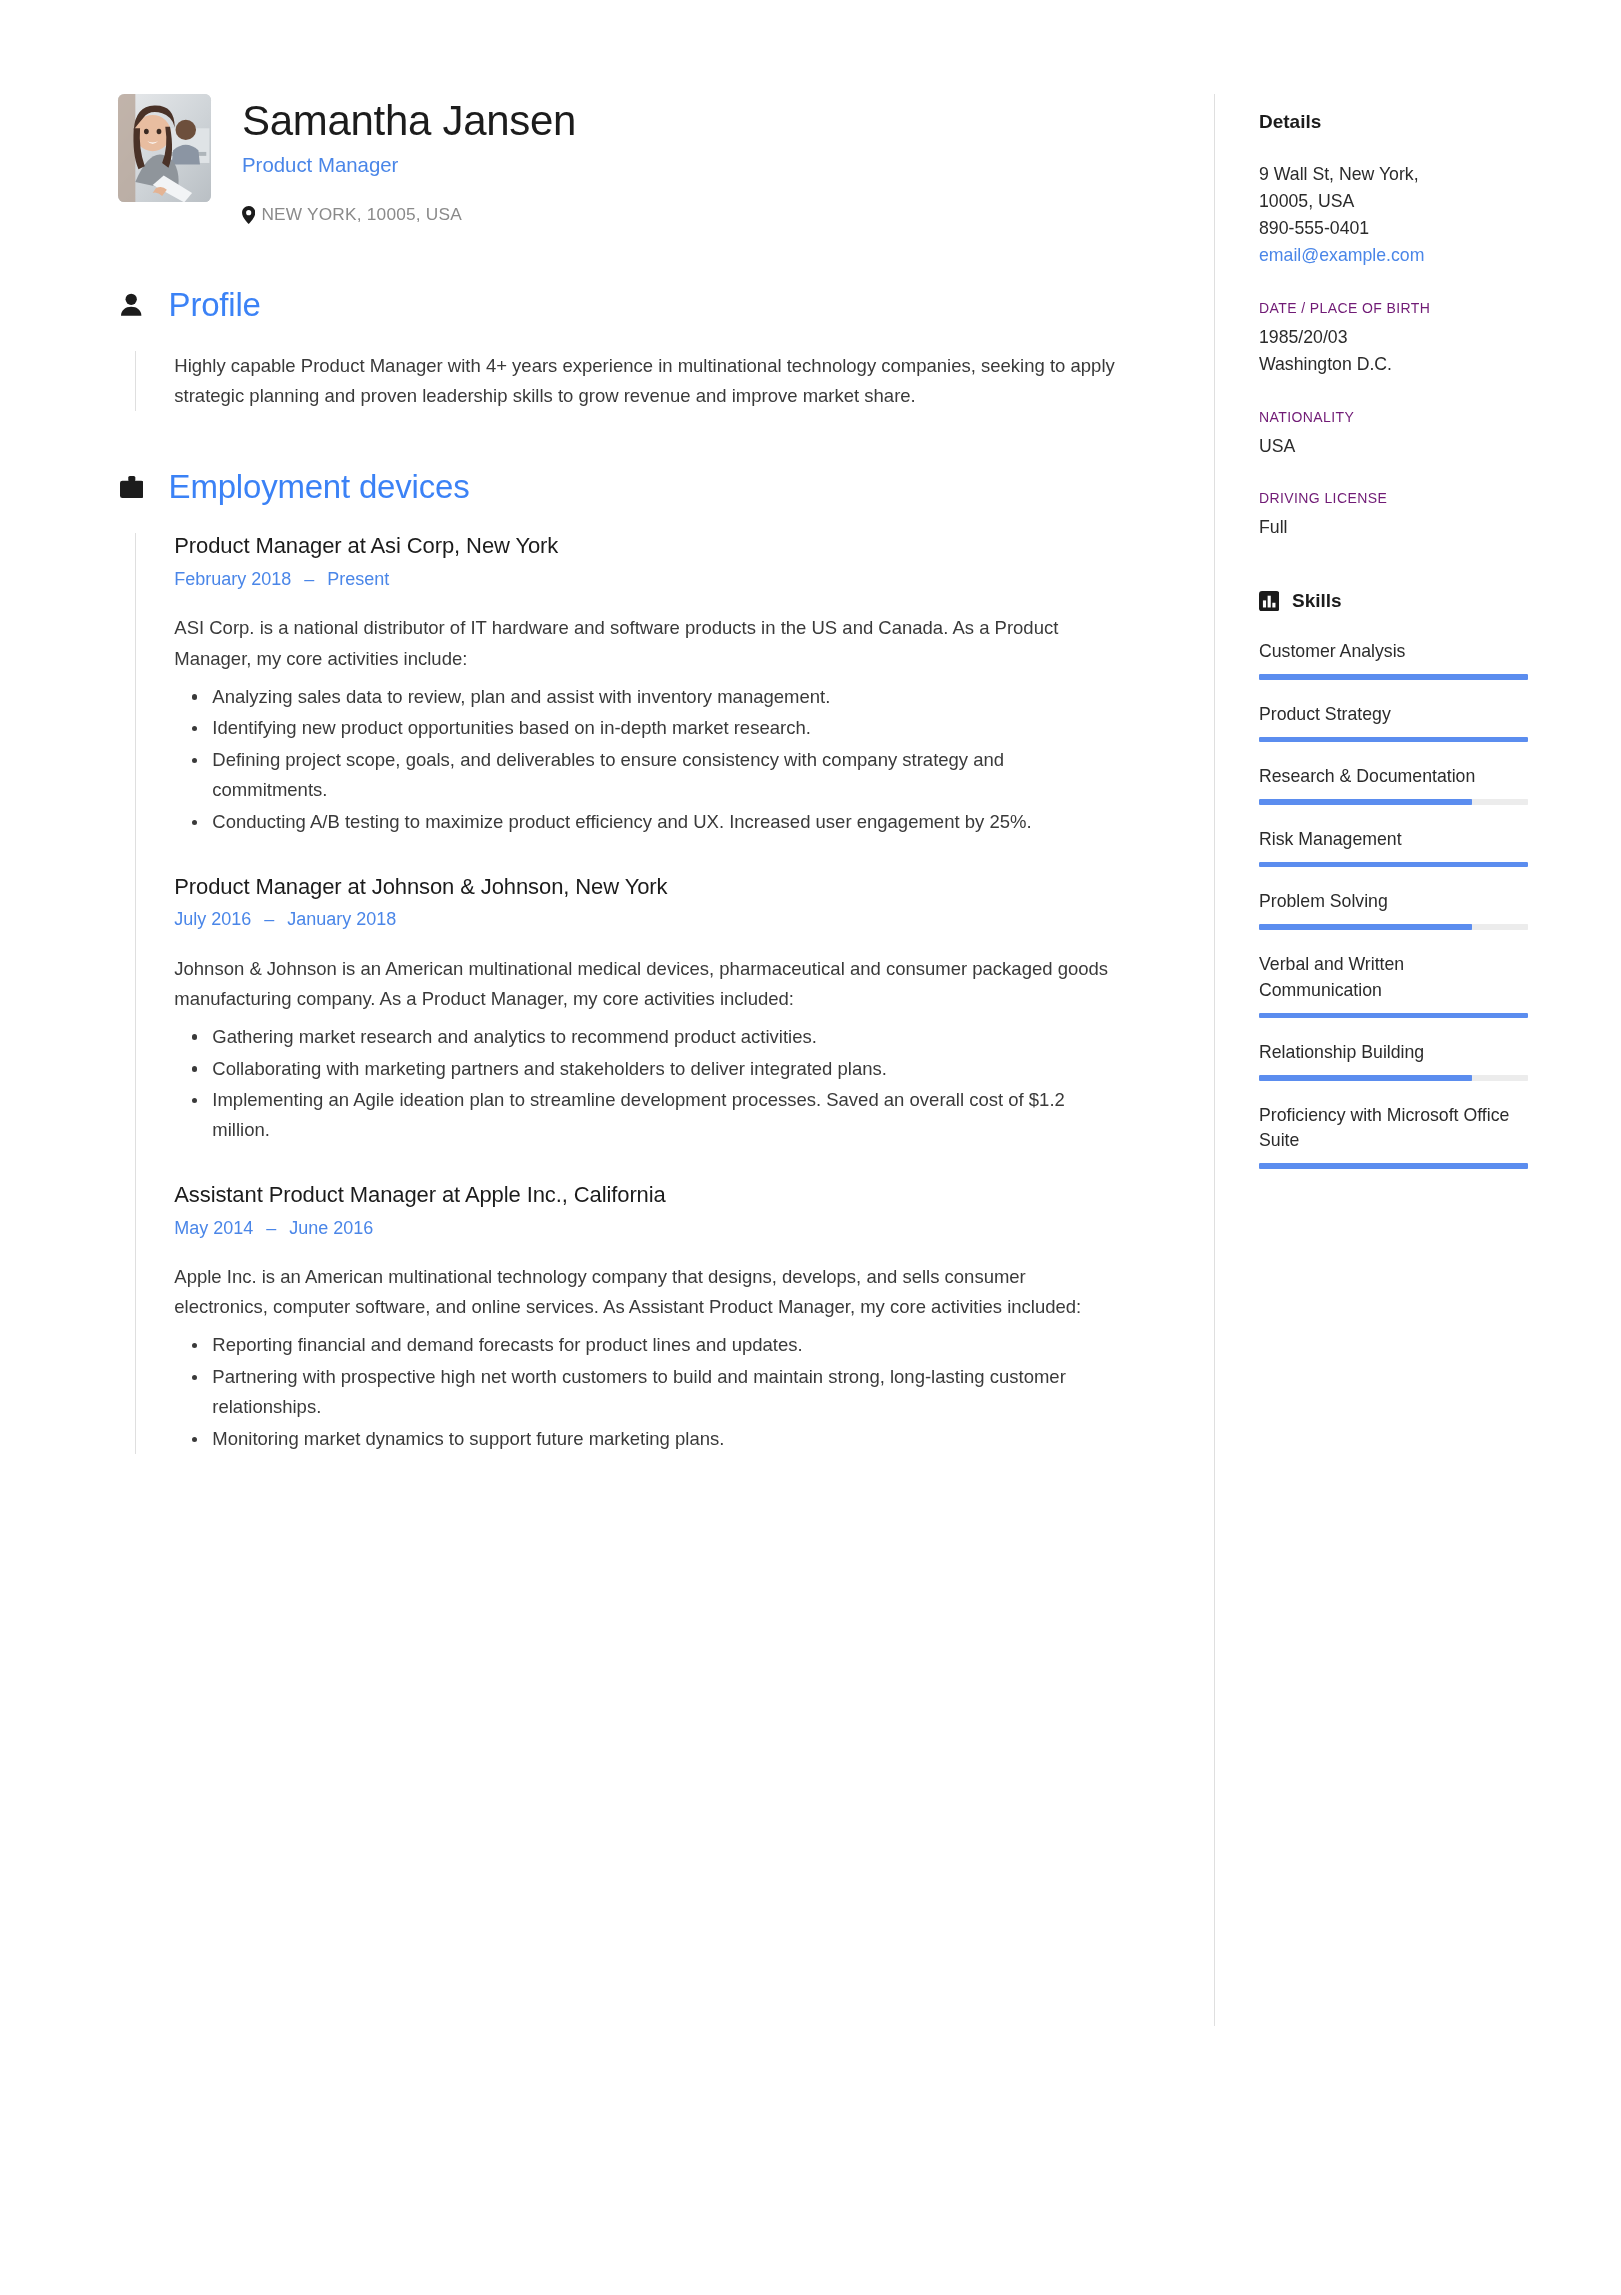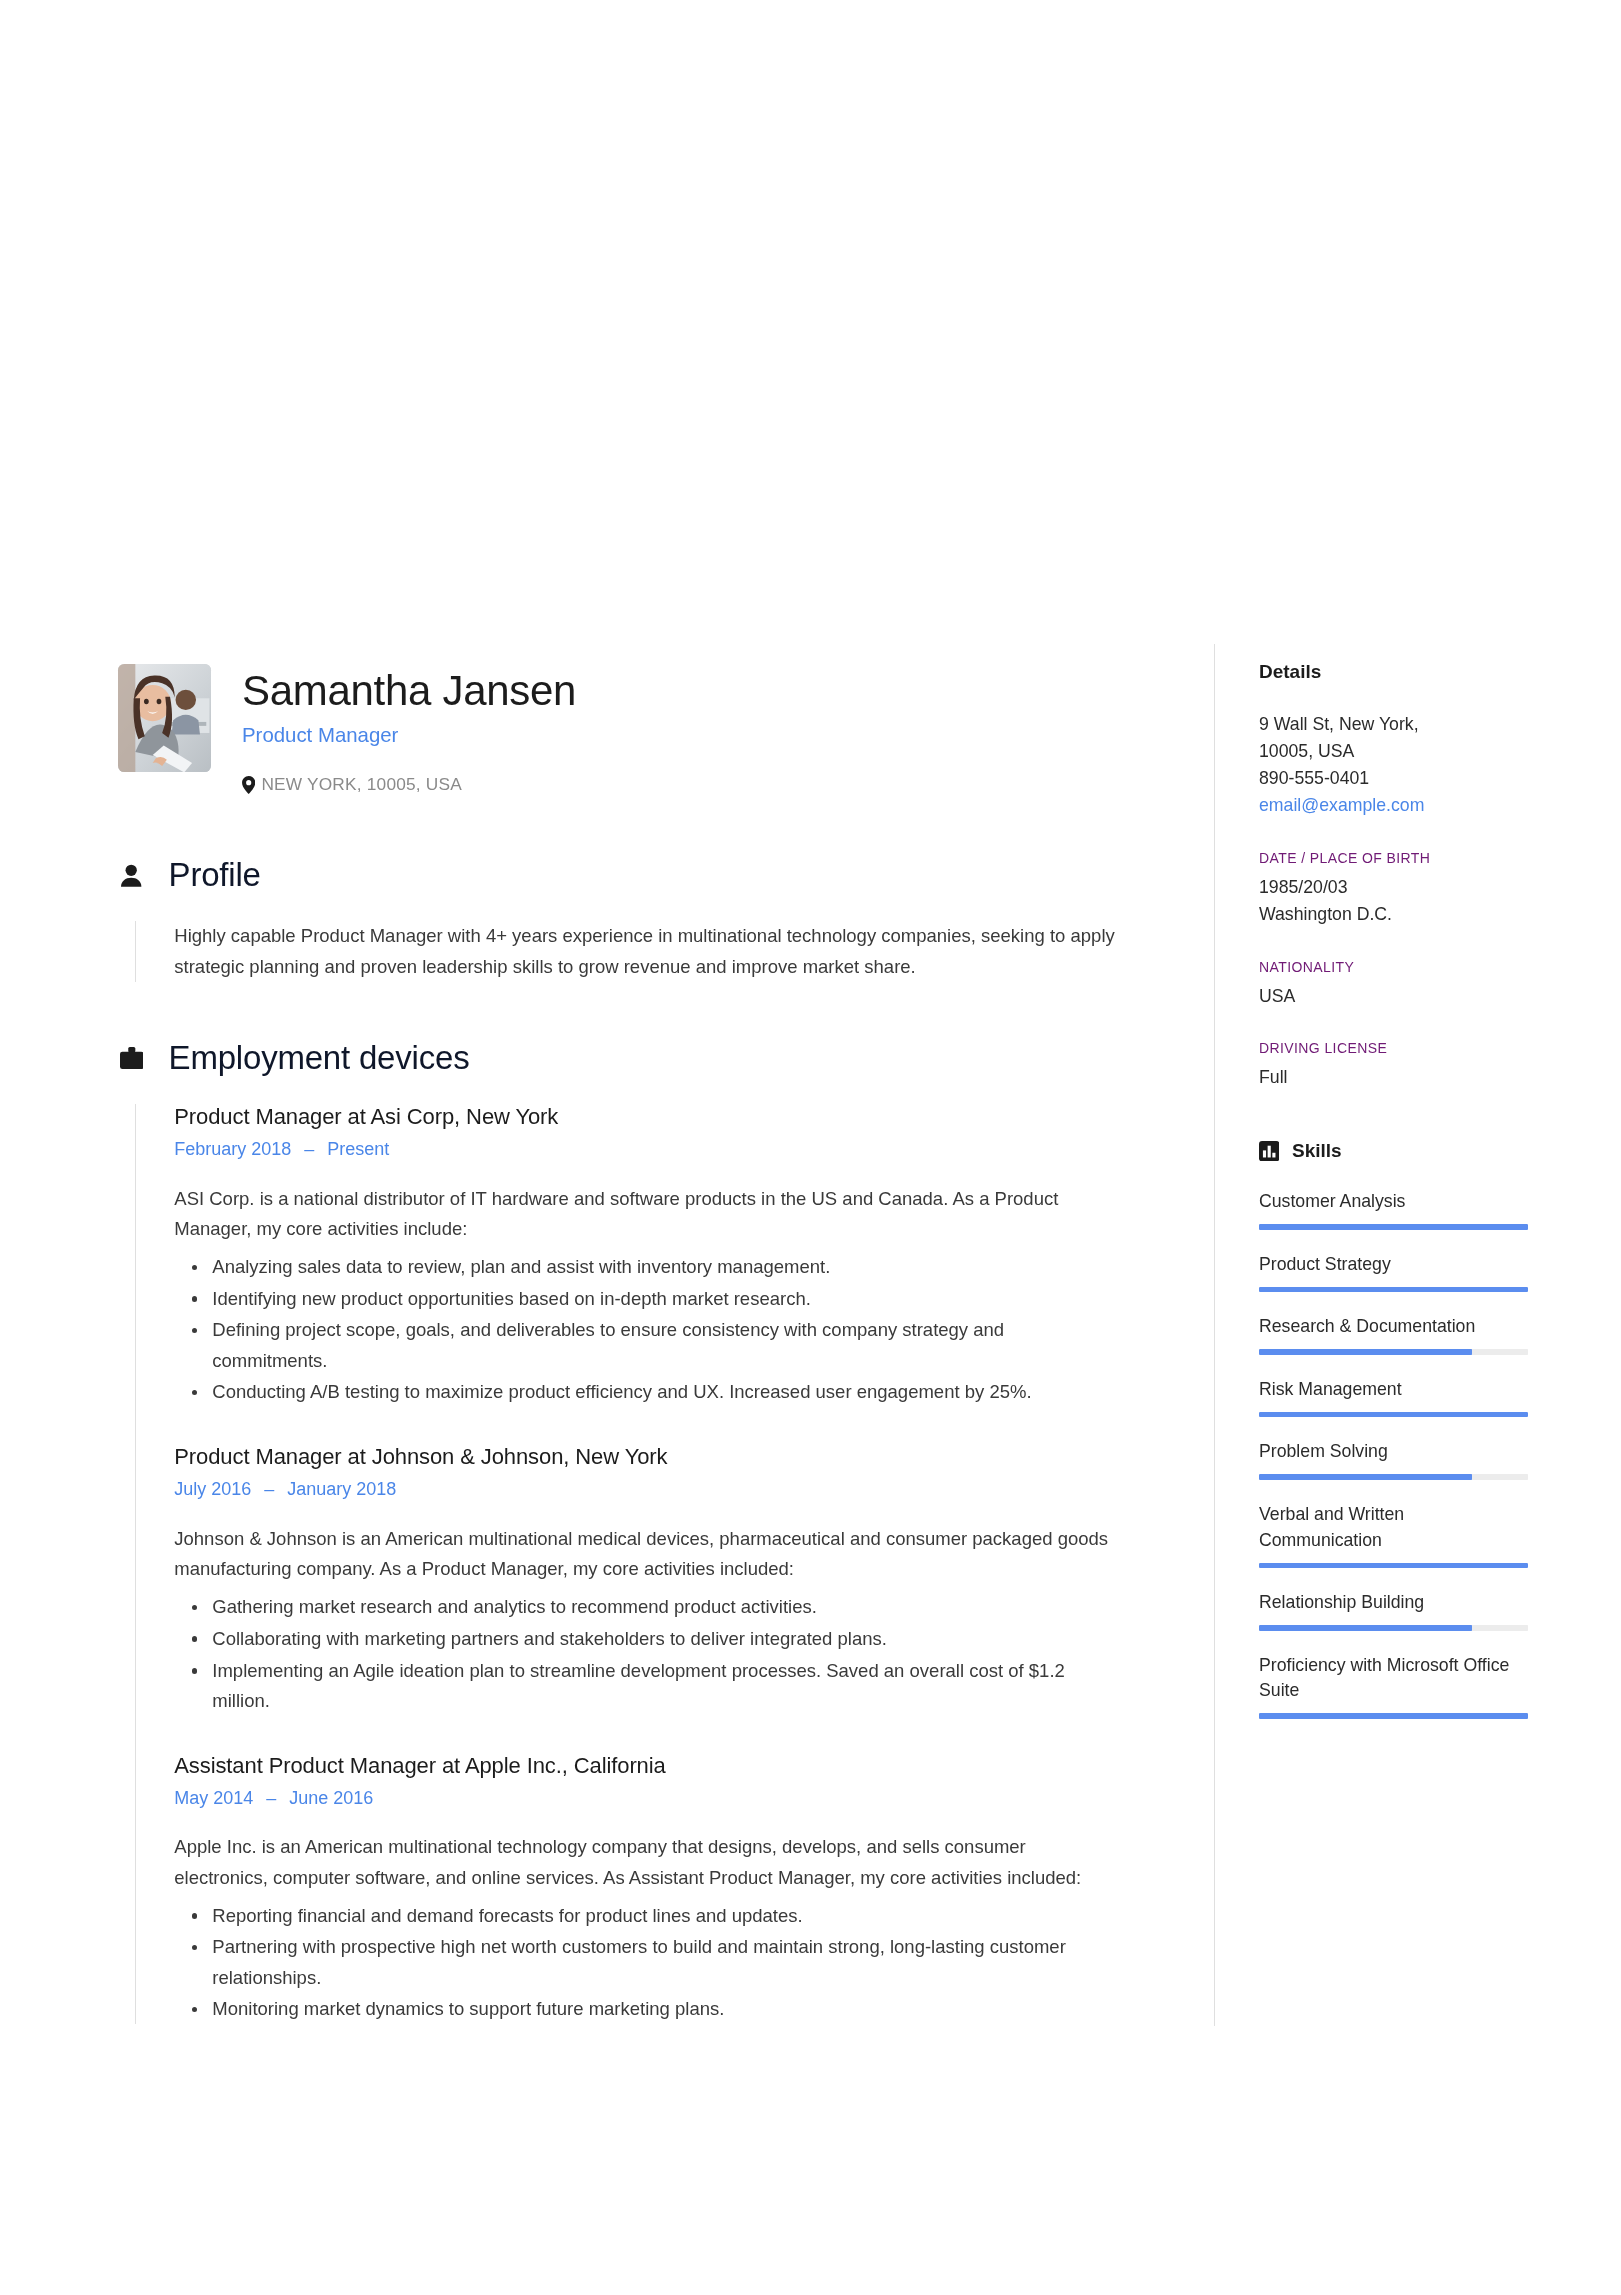--- a/index.html
+++ b/index.html
@@ -13,21 +13,20 @@
     -webkit-font-smoothing: antialiased;
   }
 
   .page {
     position: relative;
     width: 1622px;
     height: 2026px;
     padding: 94px 118px 0 118px;
     display: flex;
     gap: 0;
-    align-items: flex-end;
   }
 
   
   .main-col {
     width: 1096px;
     flex: 0 0 1096px;
     padding-right: 94px;
   }
 
   
@@ -88,21 +87,21 @@
     width: 27px;
     flex: 0 0 27px;
     display: flex;
     align-items: center;
     justify-content: center;
   }
   .section-icon svg { display: block; }
   .section-title {
     font-size: 33px;
     font-weight: 400;
-    color: #0f172a;
+    color: #3b82f6;
     letter-spacing: -0.2px;
   }
 
   
   .section-body {
     border-left: 1.6px solid #dfdfdf;
     margin-left: 17.3px;
     padding-left: 38px;
   }
 

